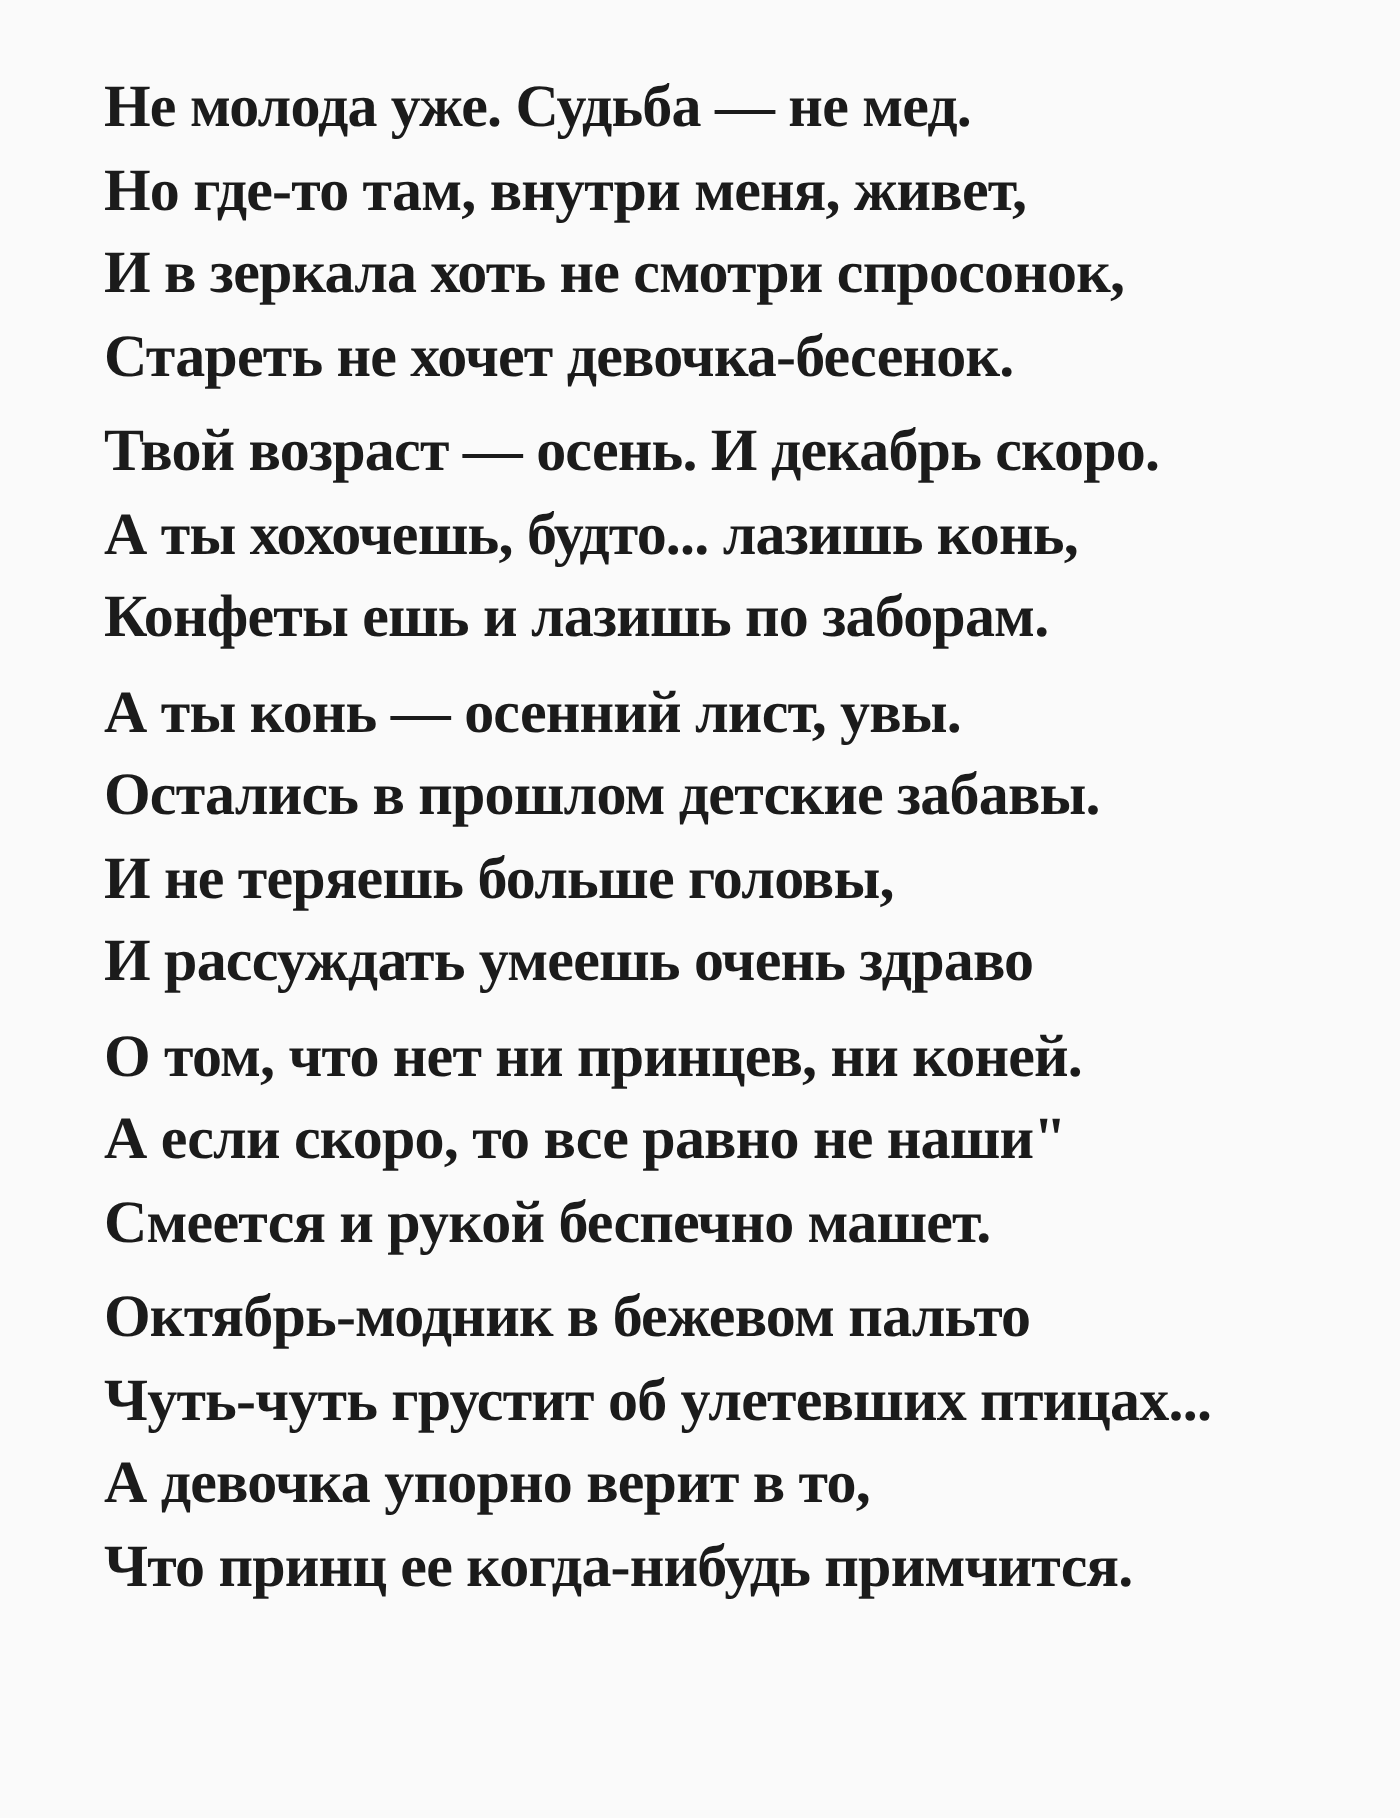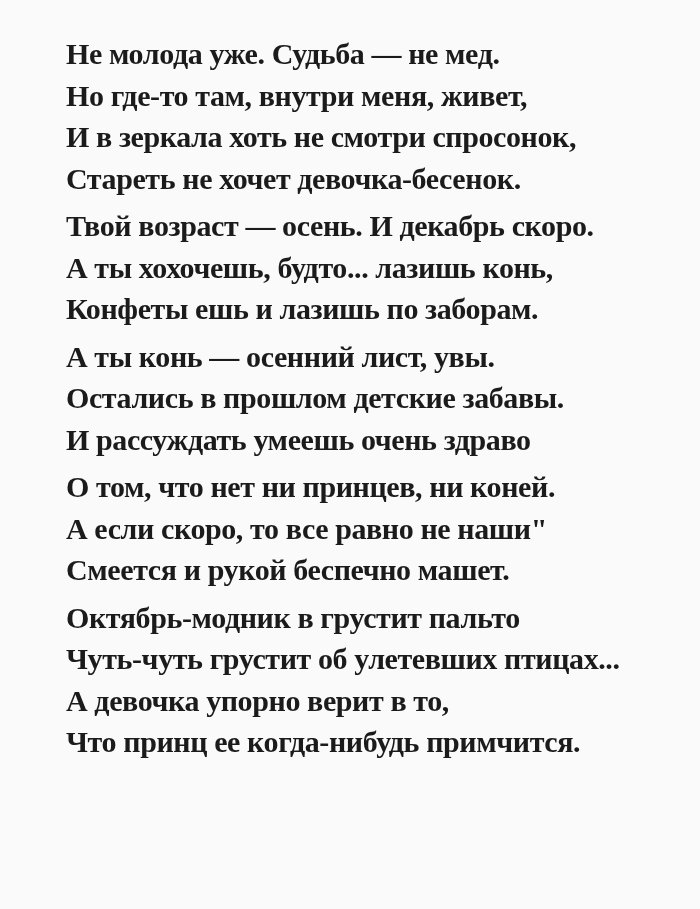--- a/index.html
+++ b/index.html
@@ -9,21 +9,21 @@
   body {
     width: 700px;
     height: 909px;
     background: #fafafa;
     overflow: hidden;
   }
   .poem {
     box-sizing: border-box;
     width: 700px;
     height: 909px;
-    padding: 33px 20px 0 66px;
+    padding: 33px 20px 0 52px;
     font-family: "Liberation Serif", "DejaVu Serif", serif;
     font-weight: bold;
     font-size: 30px;
     letter-spacing: -0.4px;
     color: #1b1b1b;
     -webkit-font-smoothing: antialiased;
   }
   .stanza {
     margin: 0 0 6px 0;
   }
@@ -47,29 +47,30 @@
 
   <div class="stanza">
     <p class="line">Твой возраст — осень. И декабрь скоро.</p>
     <p class="line">А ты хохочешь, будто... лазишь конь,</p>
     <p class="line">Конфеты ешь и лазишь по заборам.</p>
   </div>
 
   <div class="stanza">
     <p class="line">А ты конь — осенний лист, увы.</p>
     <p class="line">Остались в прошлом детские забавы.</p>
+    <p class="line">И не теряешь больше головы,</p>
     <p class="line">И рассуждать умеешь очень здраво</p>
   </div>
 
   <div class="stanza">
     <p class="line">О том, что нет ни принцев, ни коней.</p>
     <p class="line">А если скоро, то все равно не наши"</p>
     <p class="line">Смеется и рукой беспечно машет.</p>
   </div>
 
   <div class="stanza">
-    <p class="line">Октябрь-модник в грустит пальто</p>
+    <p class="line">Октябрь-модник в бежевом пальто</p>
     <p class="line">Чуть-чуть грустит об улетевших птицах...</p>
     <p class="line">А девочка упорно верит в то,</p>
     <p class="line">Что принц ее когда-нибудь примчится.</p>
   </div>
 
 </div>
 
 </body></html>

